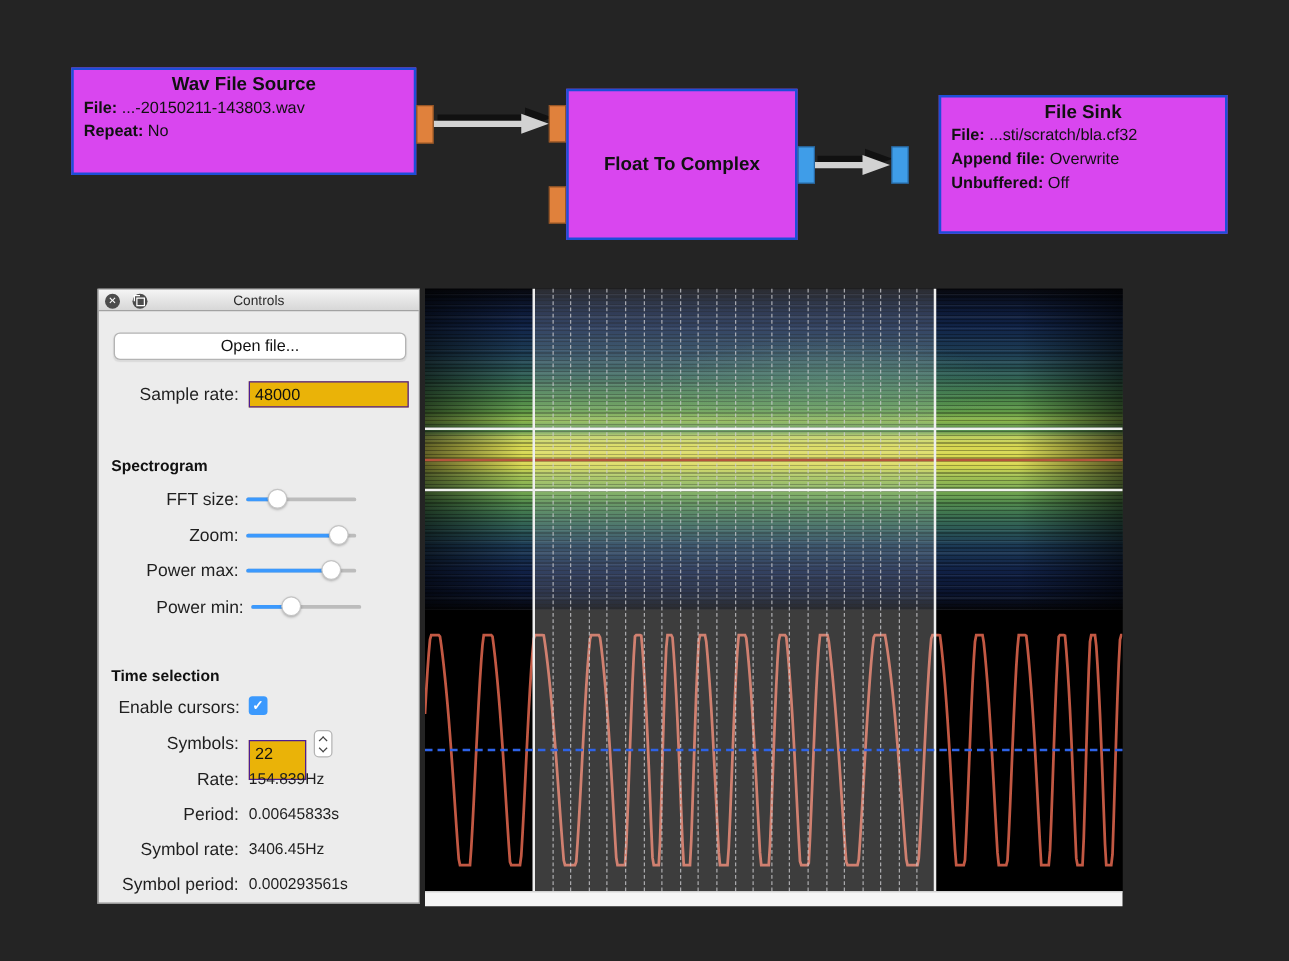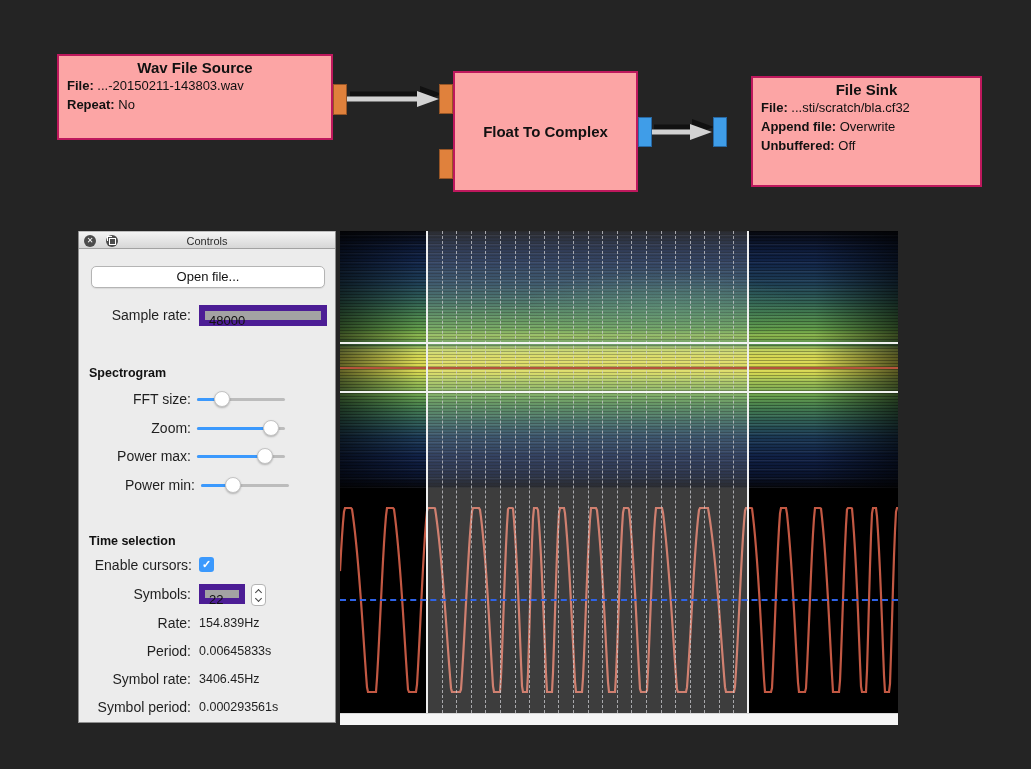--- a/index.html
+++ b/index.html
@@ -1,20 +1,20 @@
 <!DOCTYPE html>
 <html><head>
 <meta charset="utf-8">
 <style>
   * { margin:0; padding:0; box-sizing:border-box; }
   html,body { width:1031px; height:769px; }
   body { background:#242424; font-family:"Liberation Sans",sans-serif; position:relative; overflow:hidden; }
 
   
-  .block { position:absolute; background:#fca5a5; border:2px solid #be185d; color:#111; }
+  .block { position:absolute; background:#d946ef; border:2px solid #1d4ed8; color:#111; }
   .block .btitle { font-weight:bold; font-size:15px; text-align:center; padding-top:3px; }
   .block .bparam { font-size:13px; padding:0 8px; line-height:19px; white-space:nowrap; }
   .block .bparam b { font-weight:bold; }
   .block.center-title { display:flex; align-items:center; justify-content:center; }
   .block.center-title .btitle { padding:0; }
   .port { position:absolute; }
   .port.orange { background:#e0813c; border:1px solid rgba(60,30,10,0.45); }
   .port.blue   { background:#3f9de8; border:1px solid rgba(10,40,80,0.45); }
   .conn { position:absolute; }
 
@@ -35,21 +35,21 @@
 
   .prow { position:absolute; height:18px; }
   .plabel { position:absolute; left:0; width:112px; text-align:right; font-size:14px; color:#1f1f1f; line-height:21px; }
   .pvalue { position:absolute; left:120px; font-size:12.5px; color:#1f1f1f; line-height:21px; white-space:nowrap; }
   .pheading { position:absolute; left:10px; font-weight:bold; font-size:12.5px; color:#111; }
 
   .btn-openfile { position:absolute; left:12px; top:35px; width:234px; height:22px;
                   background:#fff; border:1px solid #b4b4b4; border-radius:5px;
                   font-size:13px; color:#111; text-align:center; line-height:20px;
                   box-shadow:0 1px 1px rgba(0,0,0,0.08); }
-  .txt-input { position:absolute; background:#a3a3a3; border:6px solid #4c1d95;
+  .txt-input { position:absolute; background:#eab308; border:1px solid #4c1d95;
                font-size:13px; color:#111; padding:0 4px; line-height:19px; }
 
   .slider { position:absolute; left:118px; width:88px; height:18px; }
   .slider .track { position:absolute; left:0; right:0; top:8px; height:3px; background:#bcbcbc; border-radius:2px; }
   .slider .fill  { position:absolute; left:0; top:8px; height:3px; background:#3b99fd; border-radius:2px; }
   .slider .thumb { position:absolute; top:1px; width:16px; height:16px; border-radius:50%;
                    background:#fff; border:1px solid #c4c4c4; box-shadow:0 1px 2px rgba(0,0,0,0.25); }
 
   .checkbox { position:absolute; left:120px; top:2px; width:15px; height:15px; border-radius:3px;
               background:#3b99fd; color:#fff; font-size:11px; font-weight:bold;
@@ -187,21 +187,21 @@
 
   <div class="pheading" style="top:303px;">Time selection</div>
 
   <div class="prow" style="top:324px; left:0; width:258px;">
     <div class="plabel" style="width:113px; text-align:right;">Enable cursors:</div>
     <div class="checkbox">✓</div>
   </div>
 
   <div class="prow" style="top:353px; left:0; width:258px;">
     <div class="plabel">Symbols:</div>
-    <div class="txt-input" style="left:120px; top:0; width:46px; height:20px;">22</div>
+    <div class="txt-input" style="left:120px; top:8px; width:46px; height:32px;">22</div>
     <div class="stepper">
       <div class="chev up"></div>
       <div class="chev dn"></div>
     </div>
   </div>
 
   <div class="prow" style="top:382px; left:0; width:258px;">
     <div class="plabel">Rate:</div>
     <div class="pvalue">154.839Hz</div>
   </div>

